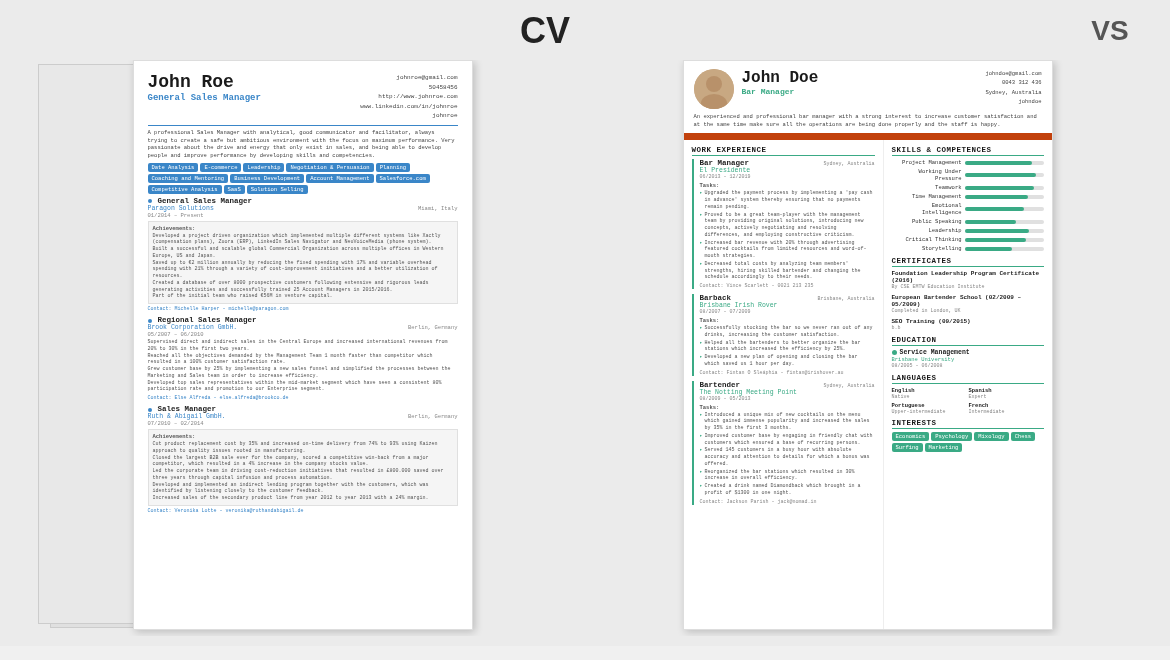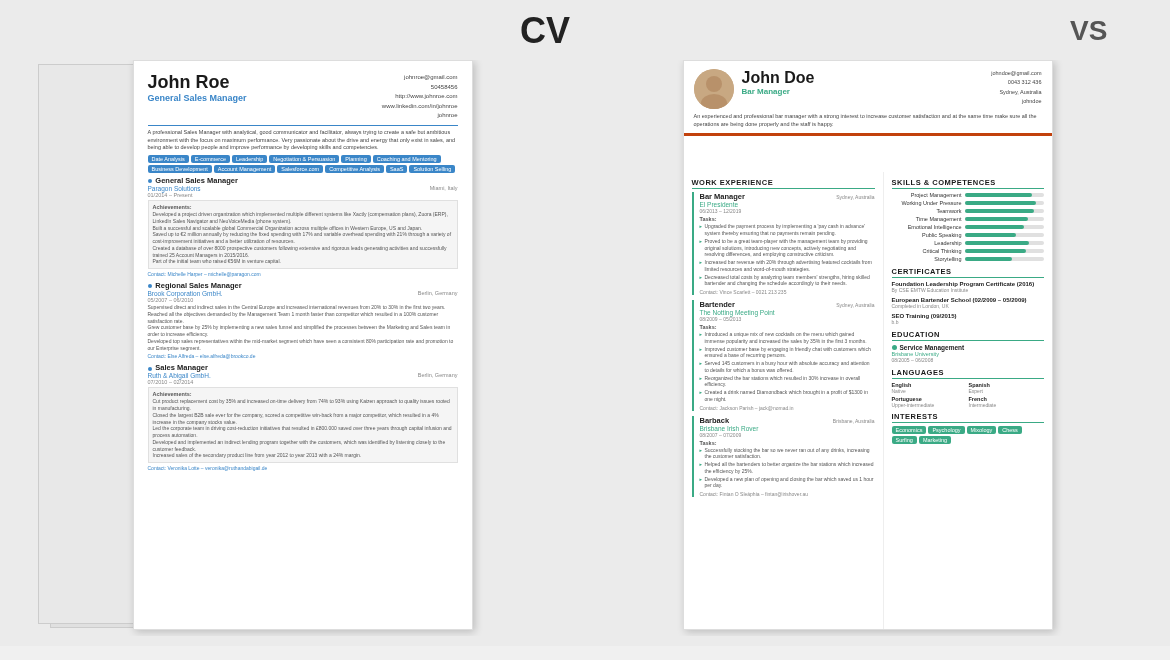--- a/index.html
+++ b/index.html
@@ -39,37 +39,38 @@
       color: #222;
       flex: 1;
       text-align: center;
     }
 
     .header-vs {
       font-size: 28px;
       font-weight: bold;
       color: #555;
       flex: 0 0 80px;
-      text-align: left;
+      text-align: center;
     }
 
     .header-resume {
       font-size: 40px;
       font-weight: bold;
       color: #222;
       flex: 1;
       text-align: center;
       font-family: Georgia, serif;
       font-style: italic;
     }
 
     .content-area {
       display: flex;
       flex: 1;
       overflow: hidden;
+      font-family: Liberation Mono, monospace;
     }
 
     
     .cv-side {
       flex: 1;
       display: flex;
       justify-content: center;
       align-items: flex-start;
       position: relative;
     }
@@ -224,21 +225,21 @@
       overflow: hidden;
       display: flex;
       flex-direction: column;
       font-size: 6px;
       color: #333;
     }
 
     .resume-top-bar {
       background: #fff;
       padding: 8px 10px 5px 10px;
-      border-bottom: 3px solid #c2410c;
+      border-bottom: 7px solid #c2410c;
     }
 
     .resume-header-row {
       display: flex;
       gap: 8px;
       align-items: flex-start;
     }
 
     .resume-avatar {
       width: 40px;
@@ -280,21 +281,20 @@
       font-size: 5.5px;
       color: #444;
       line-height: 1.4;
       margin-top: 4px;
     }
 
     .resume-body {
       display: flex;
       flex: 1;
       overflow: hidden;
-      margin-top: 36px;
     }
 
     .resume-left {
       flex: 0 0 200px;
       border-right: 1px solid #eee;
       padding: 6px 8px;
       overflow: hidden;
     }
 
     .resume-right {
@@ -650,46 +650,46 @@
               <div class="resume-tasks-title">Tasks:</div>
               <div class="resume-task-item">Upgraded the payment process by implementing a 'pay cash in advance' system thereby ensuring that no payments remain pending.</div>
               <div class="resume-task-item">Proved to be a great team-player with the management team by providing original solutions, introducing new concepts, actively negotiating and resolving differences, and employing constructive criticism.</div>
               <div class="resume-task-item">Increased bar revenue with 20% through advertising featured cocktails from limited resources and word-of-mouth strategies.</div>
               <div class="resume-task-item">Decreased total costs by analyzing team members' strengths, hiring skilled bartender and changing the schedule accordingly to their needs.</div>
               <div class="resume-contact-line">Contact: Vince Scarlett – 0021 213 235</div>
             </div>
 
             <div class="resume-job">
               <div class="resume-job-header">
+                <div class="resume-job-title">Barback</div>
+                <div class="resume-job-location">Brisbane, Australia</div>
+              </div>
+              <div class="resume-job-company">Brisbane Irish Rover</div>
+              <div class="resume-job-date">08/2007 – 07/2009</div>
+              <div class="resume-tasks-title">Tasks:</div>
+              <div class="resume-task-item">Successfully stocking the bar so we never ran out of any drinks, increasing the customer satisfaction.</div>
+              <div class="resume-task-item">Helped all the bartenders to better organize the bar stations which increased the efficiency by 25%.</div>
+              <div class="resume-task-item">Developed a new plan of opening and closing the bar which saved us 1 hour per day.</div>
+              <div class="resume-contact-line">Contact: Fintan O Sleáphia – fintan@irishover.au</div>
+            </div>
+
+            <div class="resume-job">
+              <div class="resume-job-header">
                 <div class="resume-job-title">Bartender</div>
                 <div class="resume-job-location">Sydney, Australia</div>
               </div>
               <div class="resume-job-company">The Notting Meeting Point</div>
               <div class="resume-job-date">08/2009 – 05/2013</div>
               <div class="resume-tasks-title">Tasks:</div>
               <div class="resume-task-item">Introduced a unique mix of new cocktails on the menu which gained immense popularity and increased the sales by 35% in the first 3 months.</div>
               <div class="resume-task-item">Improved customer base by engaging in friendly chat with customers which ensured a base of recurring persons.</div>
               <div class="resume-task-item">Served 145 customers in a busy hour with absolute accuracy and attention to details for which a bonus was offered.</div>
               <div class="resume-task-item">Reorganized the bar stations which resulted in 30% increase in overall efficiency.</div>
               <div class="resume-task-item">Created a drink named Diamondback which brought in a profit of $1300 in one night.</div>
               <div class="resume-contact-line">Contact: Jackson Parish – jack@nomad.in</div>
-            </div>
-
-            <div class="resume-job">
-              <div class="resume-job-header">
-                <div class="resume-job-title">Barback</div>
-                <div class="resume-job-location">Brisbane, Australia</div>
-              </div>
-              <div class="resume-job-company">Brisbane Irish Rover</div>
-              <div class="resume-job-date">08/2007 – 07/2009</div>
-              <div class="resume-tasks-title">Tasks:</div>
-              <div class="resume-task-item">Successfully stocking the bar so we never ran out of any drinks, increasing the customer satisfaction.</div>
-              <div class="resume-task-item">Helped all the bartenders to better organize the bar stations which increased the efficiency by 25%.</div>
-              <div class="resume-task-item">Developed a new plan of opening and closing the bar which saved us 1 hour per day.</div>
-              <div class="resume-contact-line">Contact: Fintan O Sleáphia – fintan@irishover.au</div>
             </div>
 
           </div>
 
           <div class="resume-right">
 
             <div class="resume-section-title">SKILLS &amp; COMPETENCES</div>
 
             <div class="skill-row">
               <div class="skill-name">Project Management</div>

